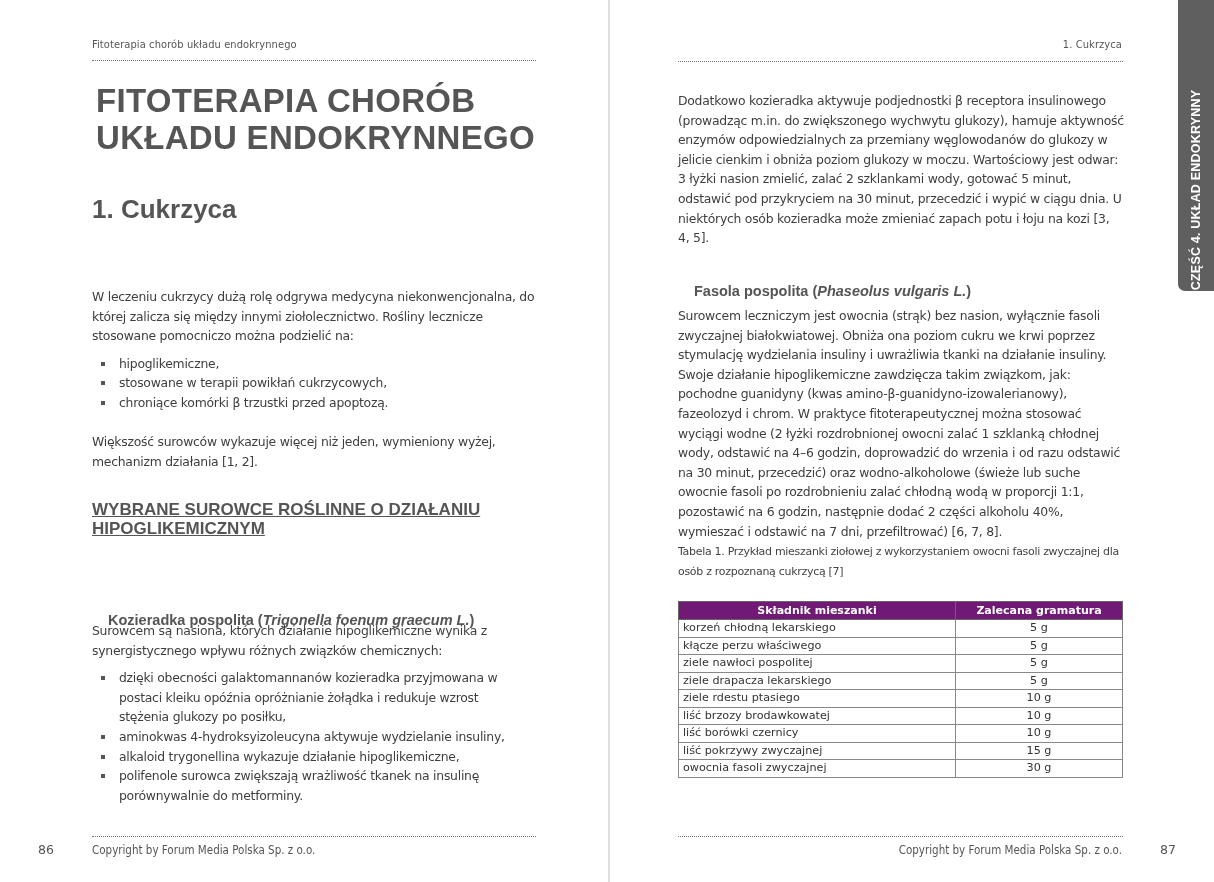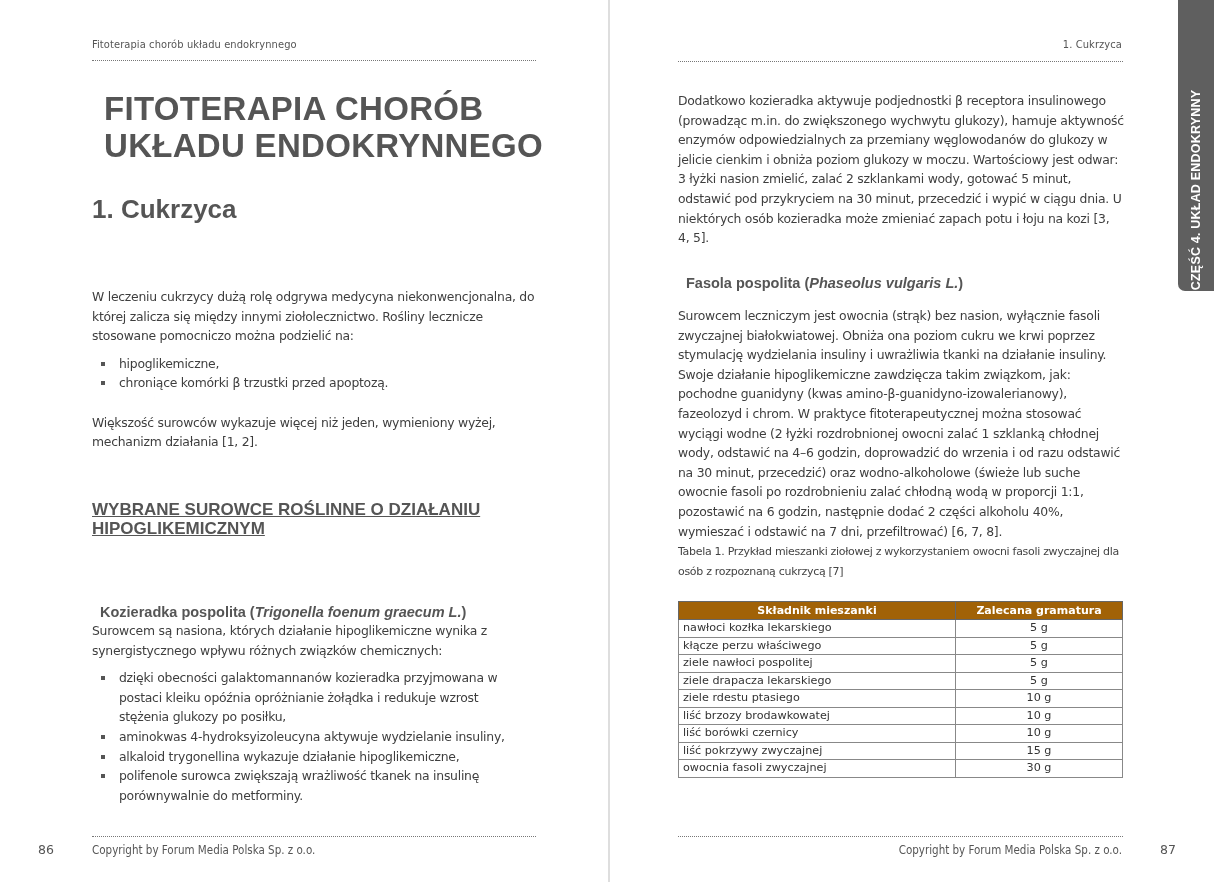--- a/index.html
+++ b/index.html
@@ -13,21 +13,21 @@
   .page-right { left: 610px; width: 604px; }
   .gutter { position: absolute; left: 608px; top: 0; width: 2px; height: 882px; background: #dedede; }
 
   .running-head {
     position: absolute; top: 38px; font-size: 11px; color: #555;
     font-family: "DejaVu Sans Condensed", "DejaVu Sans", sans-serif; letter-spacing: 0.1px;
   }
   .dotline { position: absolute; height: 0; border-top: 1px dotted #777; }
 
   .chapter-title {
-    position: absolute; left: 92px; top: 78px; margin: 12px;
+    position: absolute; left: 92px; top: 78px; margin: 4px;
     font-family: "Liberation Sans", sans-serif; font-weight: 900;
     font-size: 33px; line-height: 37px; color: #555; letter-spacing: 0.3px;
     font-stretch: condensed;
   }
   .section-title {
     position: absolute; left: 92px; top: 194px; margin: 0;
     font-family: "Liberation Sans", sans-serif; font-weight: bold;
     font-size: 26px; color: #555;
   }
   .body-text {
@@ -39,37 +39,37 @@
   ul.sq li { position: relative; padding-left: 19px; }
   ul.sq li::before {
     content: ""; position: absolute; left: 1px; top: 8px; width: 4px; height: 4px; background: #555;
   }
   .subhead {
     position: absolute; left: 92px; top: 500px; margin: 0;
     font-family: "Liberation Sans", sans-serif; font-weight: bold;
     font-size: 17px; line-height: 19px; color: #555; text-decoration: underline;
   }
   .plant-title {
-    position: absolute; margin: 8px;
+    position: absolute; margin: 16px;
     font-family: "Liberation Sans", sans-serif; font-weight: bold;
     font-size: 14.5px; color: #555;
   }
   .plant-title i { font-style: italic; }
 
   .caption {
     position: absolute; left: 678px; top: 542px; width: 446px;
     font-size: 11px; line-height: 19.5px; color: #444;
     letter-spacing: -0.3px;
   }
   table.mix {
     position: absolute; left: 678px; top: 601px; width: 445px;
     border-collapse: collapse; font-size: 11.2px; color: #333;
   }
   table.mix th {
-    background: #a16207; color: #fff; font-weight: bold; font-size: 11px;
+    background: #701a75; color: #fff; font-weight: bold; font-size: 11px;
     height: 17px; padding: 0; border: 1px solid #666; text-align: center;
   }
   table.mix td {
     border: 1px solid #888; height: 16.5px; padding: 0 4px; line-height: 16px;
   }
   table.mix td.val { text-align: center; width: 158px; }
 
   .footer-text {
     position: absolute; top: 843px; font-size: 11.5px; color: #555;
     font-family: "DejaVu Sans Condensed", "DejaVu Sans", sans-serif;
@@ -98,20 +98,21 @@
     <span>FITOTERAPIA CHORÓB</span><br>
     <span>UKŁADU ENDOKRYNNEGO</span>
   </h1>
 
   <h2 class="section-title">1. Cukrzyca</h2>
 
   <div class="body-text" style="left:92px; top:287px; width:446px;">
     <p>W leczeniu cukrzycy dużą rolę odgrywa medycyna niekonwencjonalna, do której zalicza się między innymi ziołolecznictwo. Rośliny lecznicze stosowane pomocniczo można podzielić na:</p>
     <ul class="sq">
       <li>hipoglikemiczne,</li>
+      <li>stosowane w terapii powikłań cukrzycowych,</li>
       <li>chroniące komórki β trzustki przed apoptozą.</li>
     </ul>
     <p style="margin-top:19.6px;">Większość surowców wykazuje więcej niż jeden, wymieniony wyżej, mechanizm działania [1, 2].</p>
   </div>
 
   <h3 class="subhead">
     <span>WYBRANE SUROWCE ROŚLINNE O DZIAŁANIU</span><br>
     <span>HIPOGLIKEMICZNYM</span>
   </h3>
 
@@ -152,21 +153,21 @@
 
   <table class="mix">
     <thead>
       <tr>
         <th>Składnik mieszanki</th>
         <th>Zalecana gramatura</th>
       </tr>
     </thead>
     <tbody>
       <tr>
-          <td>nawłoci kozłka lekarskiego</td>
+          <td>korzeń chłodną lekarskiego</td>
           <td class="val">5 g</td>
         </tr>
       <tr>
           <td>kłącze perzu właściwego</td>
           <td class="val">5 g</td>
         </tr>
       <tr>
           <td>ziele nawłoci pospolitej</td>
           <td class="val">5 g</td>
         </tr>

